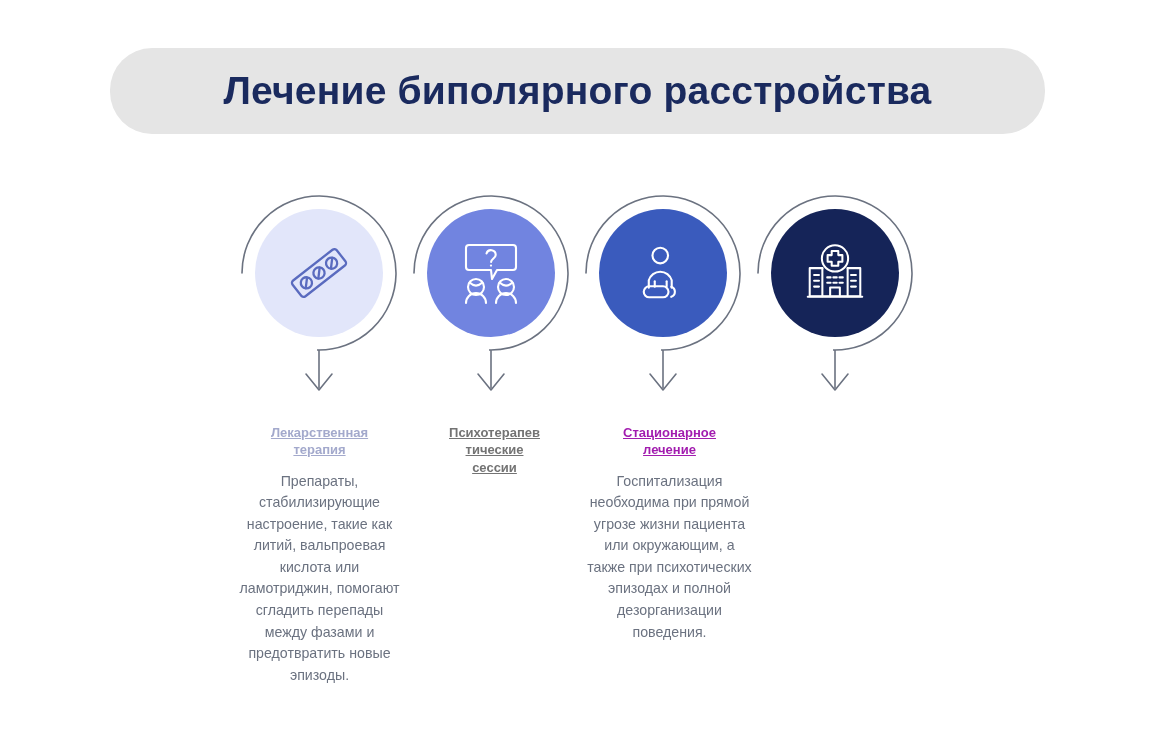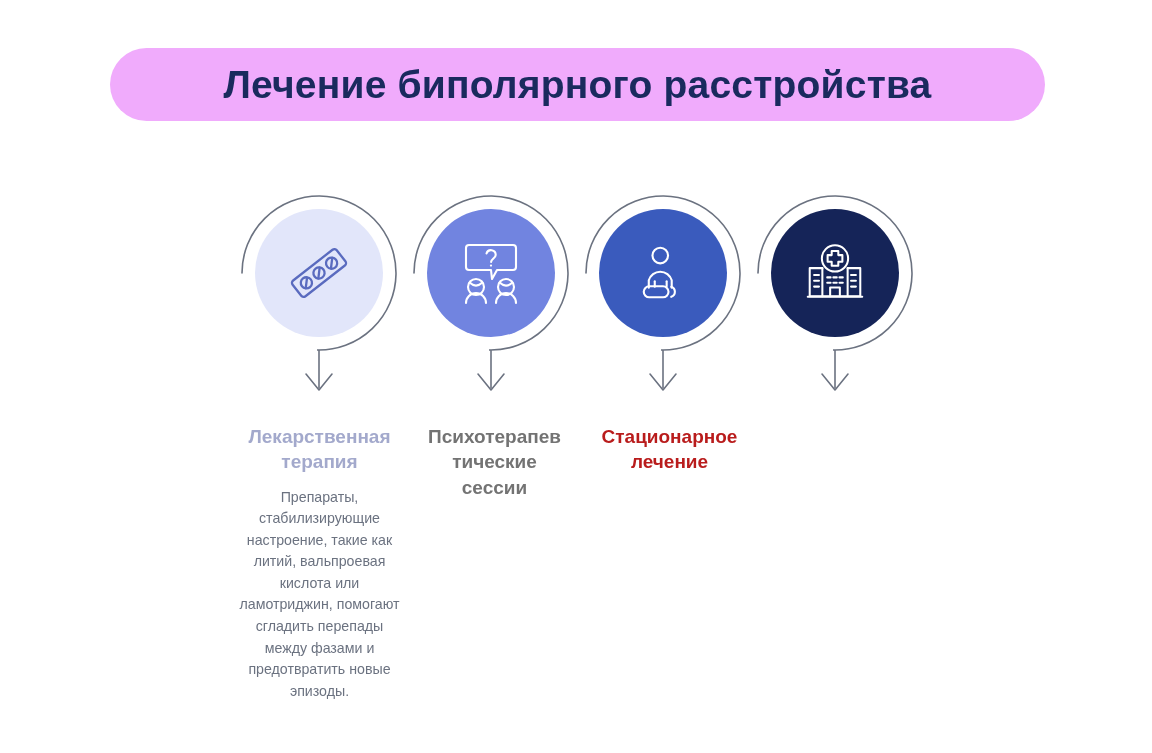--- a/index.html
+++ b/index.html
@@ -19,22 +19,22 @@
     height: 753px;
     background: #ffffff;
   }
 
   
   .title-banner {
     position: absolute;
     left: 110px;
     top: 48px;
     width: 935px;
-    height: 73px;
-    background: #f0abfc;
+    height: 86px;
+    background: #e5e5e5;
     border-radius: 42px;
     display: flex;
     align-items: center;
     justify-content: center;
   }
   .title-text {
     font-size: 39px;
     font-weight: bold;
     color: #1a2a5e;
     letter-spacing: 0.2px;
@@ -91,25 +91,26 @@
     top: 424px;
     width: 700px;
     display: flex;
   }
   .column {
     width: 175px;
     padding: 0 5px;
     text-align: center;
   }
   .col-heading {
-    font-size: 19px;
+    font-size: 13px;
     font-weight: bold;
     line-height: 1.33;
     margin-bottom: 12px;
     white-space: pre-line;
+    text-decoration: underline;
   }
   .col-body {
     font-size: 14.2px;
     line-height: 1.52;
     color: #6b7280;
   }
 </style>
 </head>
 <body>
 
@@ -225,19 +226,20 @@
     </div>
 
     <div class="column">
       <div class="col-heading" style="color:#737373;">Психотерапев
 тические
 сессии</div>
     </div>
 
 
     <div class="column">
-      <div class="col-heading" style="color:#b91c1c;">Стационарное
+      <div class="col-heading" style="color:#a21caf;">Стационарное
 лечение</div>
+      <div class="col-body">Госпитализация необходима при прямой угрозе жизни пациента или окружающим, а также при психотических эпизодах и полной дезорганизации поведения.</div>
     </div>
 
   </div>
 
 </div>
 
 </body></html>

